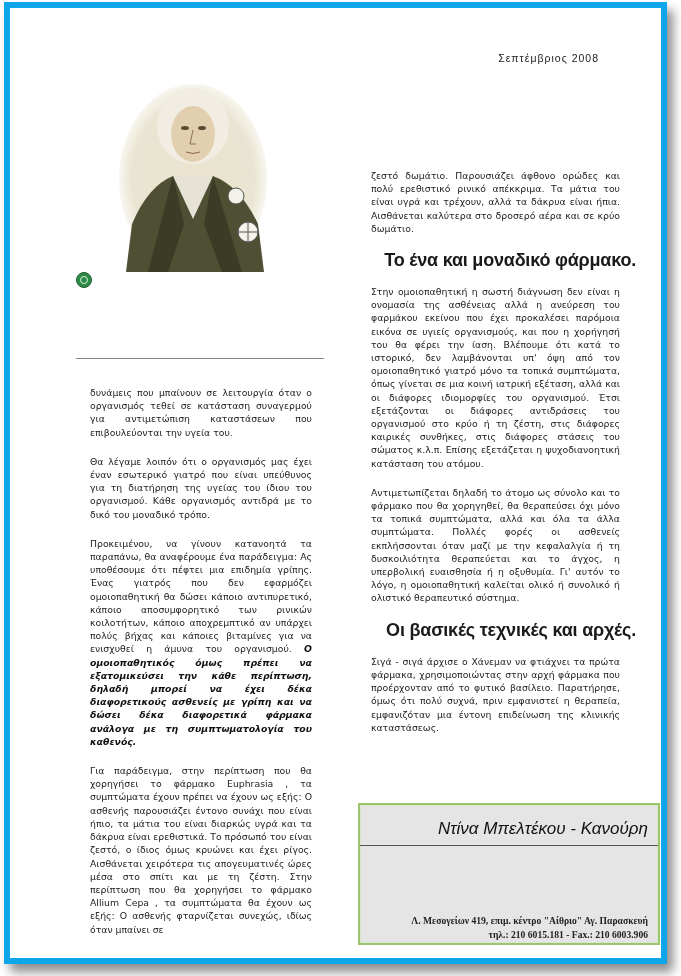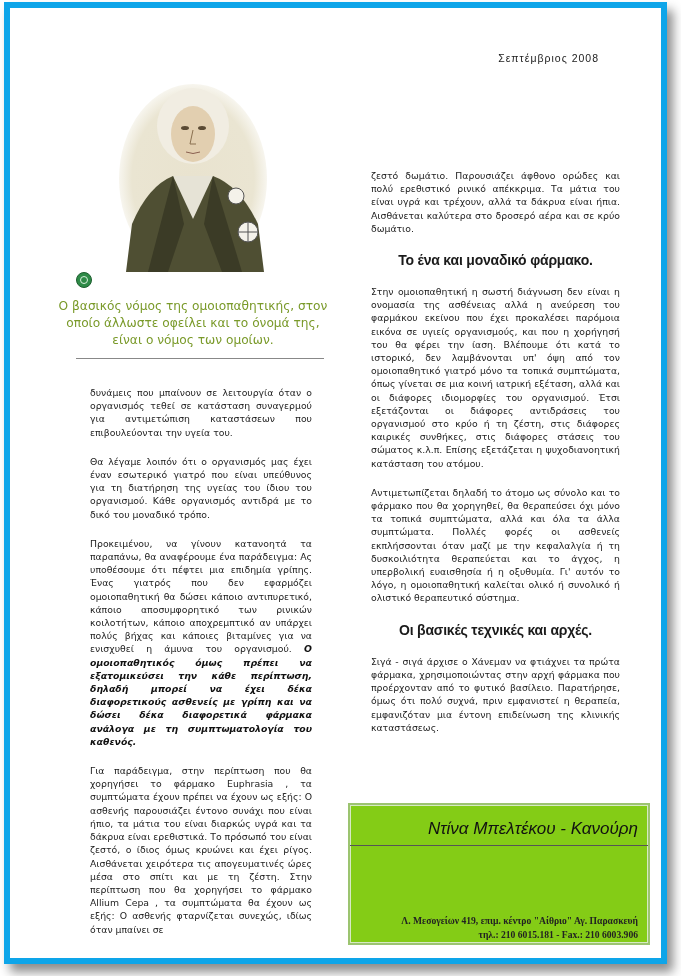--- a/index.html
+++ b/index.html
@@ -17,24 +17,24 @@
   .caption { position:absolute; left:0; width:368px; top:267px; text-align:center; font-weight:bold;
              font-style:italic; font-size:11px; color:#111; padding-left:0px; }
   .pullquote { position:absolute; left:46px; top:290px; width:274px; text-align:center; color:#7a9a2a;
                font-size:12.2px; line-height:17px; }
   .rule { position:absolute; left:66px; top:350px; width:248px; height:1px; background:#888; }
   .col { position:absolute; font-size:9.3px; line-height:13.2px; color:#222; text-align:justify; }
   .col p { margin:16px; }
   .col b { font-weight:bold; font-style:italic; color:#111; }
   .left { left:64px; top:362px; width:254px; }
   .right { left:345px; top:145px; width:281px; }
-  .h2 { font-size:14px; font-weight:bold; color:#1a1a1a; margin:8px 0 7px 0 !important; line-height:18px;
-        font-family:"Liberation Sans", sans-serif; text-align:center; letter-spacing:-0.2px; }
-  .card { position:absolute; left:338px; top:795px; width:298px; height:138px; border:2px solid #9cc470;
-          box-shadow:0 0 0 1px #d7e9c4 inset; background:#84cc16; }
+  .h2 { font-size:18px; font-weight:bold; color:#1a1a1a; margin:8px 0 7px 0 !important; line-height:18px;
+        font-family:"Liberation Sans", sans-serif; text-align:right; letter-spacing:-0.2px; }
+  .card { position:absolute; left:348px; top:795px; width:298px; height:138px; border:2px solid #9cc470;
+          box-shadow:0 0 0 1px #d7e9c4 inset; background:#e5e5e5; }
   .card .name { position:absolute; right:10px; top:14px; font-style:italic; font-size:17px; color:#111;
                 font-family:"Liberation Sans", sans-serif; }
   .card .crule { position:absolute; left:0; right:0; top:40px; height:1px; background:#555; }
   .card .title { position:absolute; right:10px; top:45px; font-style:italic; font-weight:bold; font-size:12.5px; color:#111; }
   .card .addr { position:absolute; right:10px; top:110px; font-family:"Liberation Serif", serif; font-weight:bold;
                 font-size:9.6px; color:#222; white-space:nowrap; }
   .card .tel { position:absolute; right:10px; top:124px; font-family:"Liberation Serif", serif; font-weight:bold;
                font-size:9.6px; color:#222; white-space:nowrap; }
 </style>
 </head>
@@ -61,21 +61,20 @@
     <ellipse cx="67" cy="54" rx="4" ry="2" fill="#5a4a33"></ellipse>
     <ellipse cx="84" cy="54" rx="4" ry="2" fill="#5a4a33"></ellipse>
     <path d="M75 56 L72 70 L78 70" stroke="#8a7050" fill="none" stroke-width="1"></path>
     <path d="M68 78 Q75 81 82 78" stroke="#8a6050" fill="none" stroke-width="1"></path>
     <circle cx="118" cy="122" r="8" fill="#f4f2ea" stroke="#555" stroke-width="1"></circle>
     <circle cx="130" cy="158" r="10" fill="#f4f2ea" stroke="#555" stroke-width="1"></circle>
     <path d="M120 158 L140 158 M130 148 L130 168" stroke="#555" stroke-width="1"></path>
   </svg>
 
   <div class="badge"></div>
-  <div class="pullquote">Ο βασικός νόμος της ομοιοπαθητικής, στον οποίο άλλωστε οφείλει και το όνομά της, είναι ο νόμος των ομοίων.</div>
   <div class="rule"></div>
 
   <div class="col left">
     <p>δυνάμεις που μπαίνουν σε λειτουργία όταν ο οργανισμός τεθεί σε κατάσταση συναγερμού για αντιμετώπιση καταστάσεων που επιβουλεύονται την υγεία του.</p>
     <p>Θα λέγαμε λοιπόν ότι ο οργανισμός μας έχει έναν εσωτερικό γιατρό που είναι υπεύθυνος για τη διατήρηση της υγείας του ίδιου του οργανισμού. Κάθε οργανισμός αντιδρά με το δικό του μοναδικό τρόπο.</p>
     <p><span>Προκειμένου, να γίνουν κατανοητά τα παραπάνω, θα αναφέρουμε ένα παράδειγμα: Ας υποθέσουμε ότι πέφτει μια επιδημία γρίπης. Ένας γιατρός που δεν εφαρμόζει ομοιοπαθητική θα δώσει κάποιο αντιπυρετικό, κάποιο αποσυμφορητικό των ρινικών κοιλοτήτων, κάποιο αποχρεμπτικό αν υπάρχει πολύς βήχας και κάποιες βιταμίνες για να ενισχυθεί η άμυνα του οργανισμού.</span> <b>Ο ομοιοπαθητικός όμως πρέπει να εξατομικεύσει την κάθε περίπτωση, δηλαδή μπορεί να έχει δέκα διαφορετικούς ασθενείς με γρίπη και να δώσει δέκα διαφορετικά φάρμακα ανάλογα με τη συμπτωματολογία του καθενός.</b></p>
     <p>Για παράδειγμα, στην περίπτωση που θα χορηγήσει το φάρμακο Euphrasia , τα συμπτώματα έχουν πρέπει να έχουν ως εξής: Ο ασθενής παρουσιάζει έντονο συνάχι που είναι ήπιο, τα μάτια του είναι διαρκώς υγρά και τα δάκρυα είναι ερεθιστικά. Το πρόσωπό του είναι ζεστό, ο ίδιος όμως κρυώνει και έχει ρίγος. Αισθάνεται χειρότερα τις απογευματινές ώρες μέσα στο σπίτι και με τη ζέστη. Στην περίπτωση που θα χορηγήσει το φάρμακο Allium Cepa , τα συμπτώματα θα έχουν ως εξής: Ο ασθενής φταρνίζεται συνεχώς, ιδίως όταν μπαίνει σε</p>
   </div>
 
   <div class="col right">

